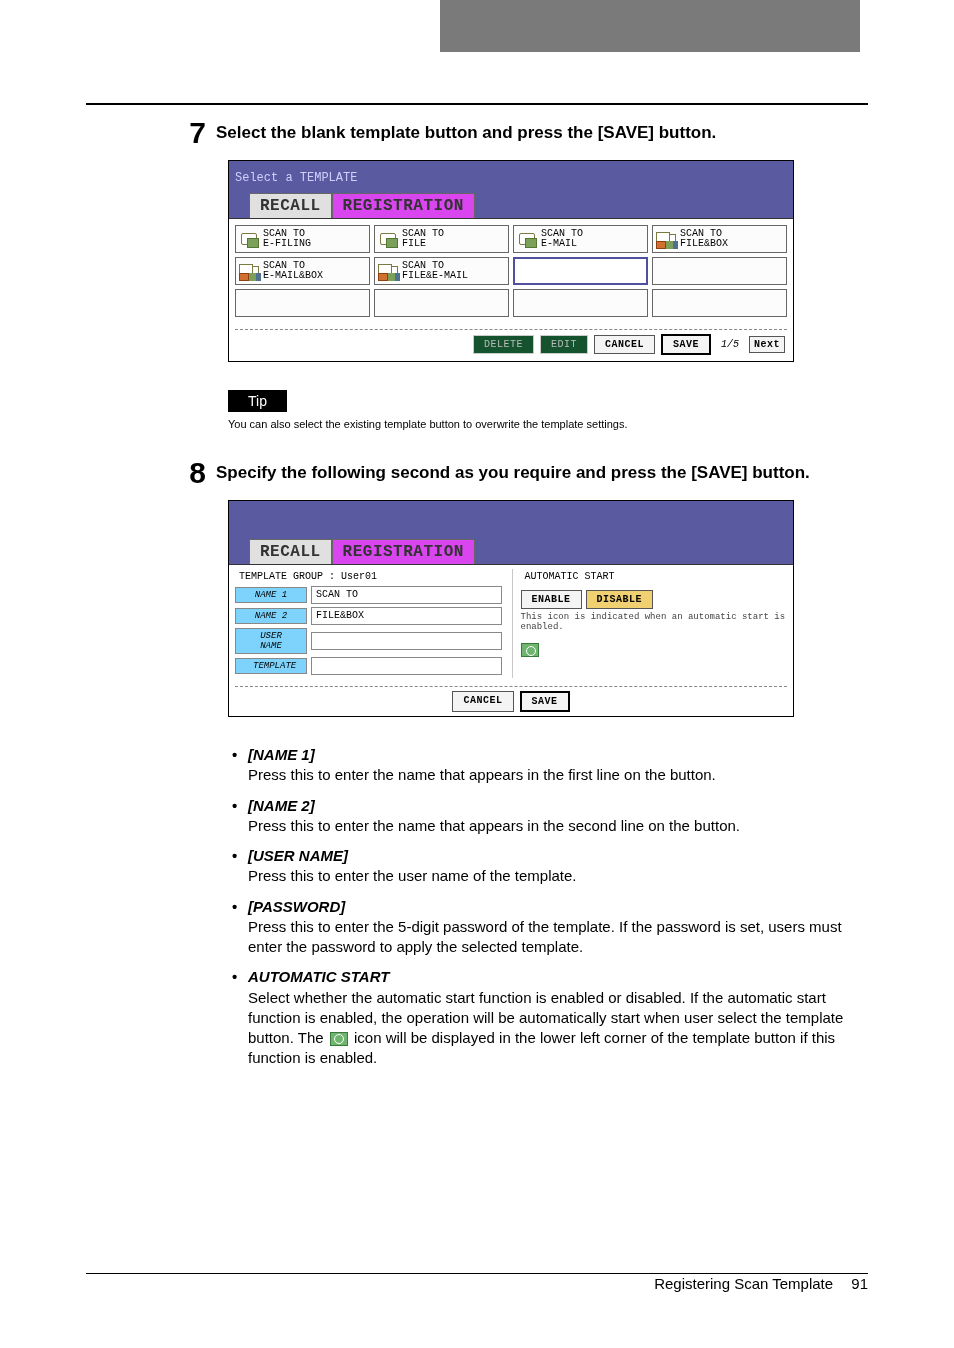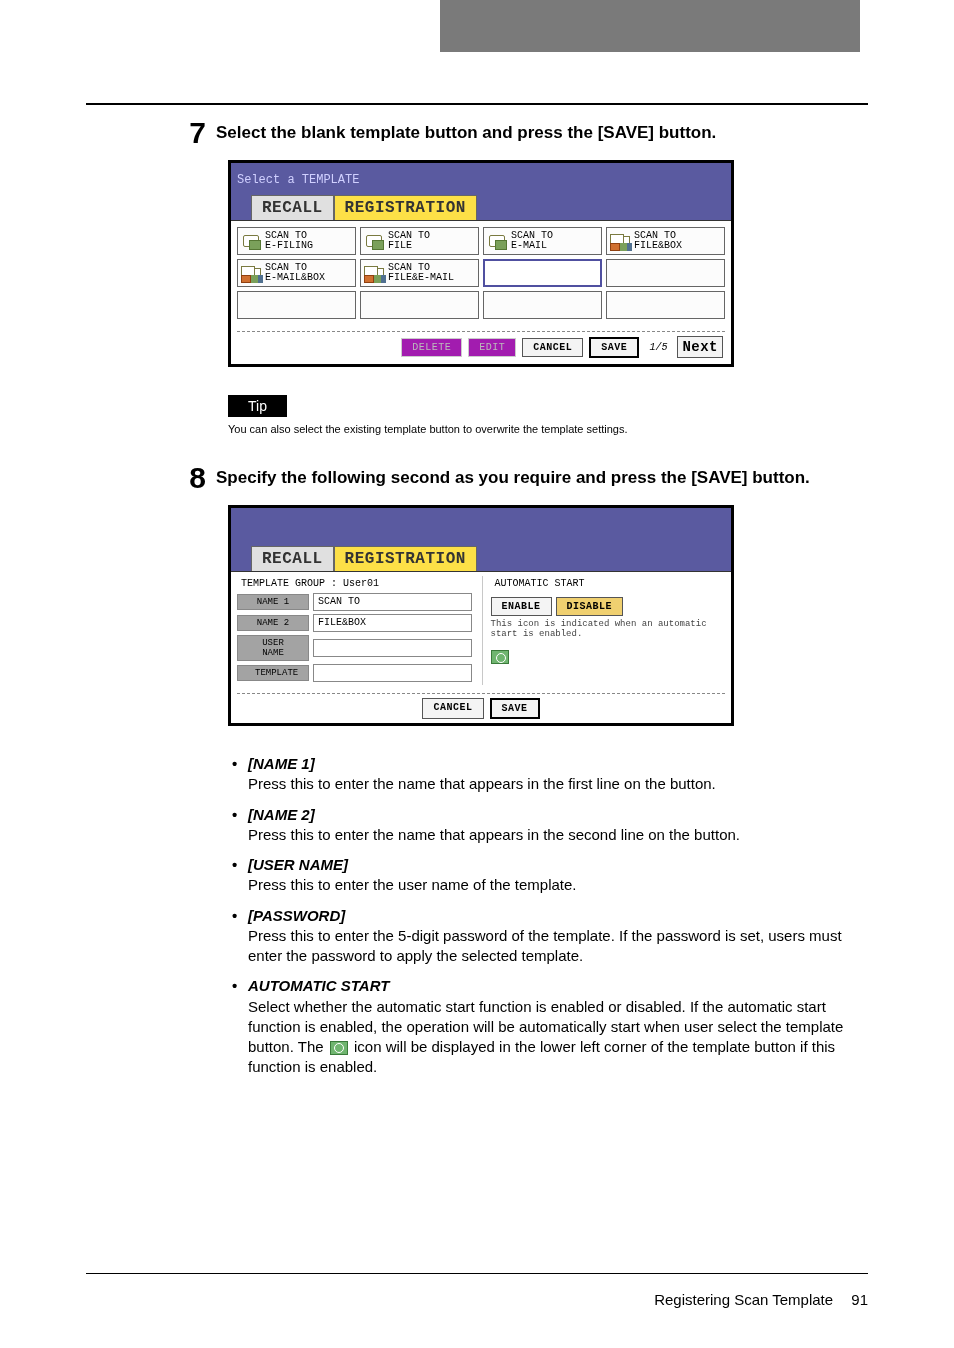--- a/index.html
+++ b/index.html
@@ -9,73 +9,73 @@
   .gray-block { position: absolute; top: 0; left: 440px; width: 420px; height: 52px; background: #7a7a7a; }
 
   .hr { position: absolute; top: 103px; left: 86px; right: 86px; height: 2px; background: #000; }
 
   .content { position: absolute; top: 118px; left: 180px; right: 86px; }
 
   .step-row { display: flex; align-items: flex-start; margin-bottom: 12px; }
   .step-num { font-size: 30px; font-weight: bold; width: 36px; text-align: right; padding-right: 10px; line-height: 1; }
   .step-text { font-size: 17px; font-weight: bold; flex: 1; line-height: 1.3; padding-top: 4px; }
 
-  .screenshot { margin-left: 48px; margin-top: 10px; margin-bottom: 28px; width: 506px; border: 3px solid #000000; background: #fff; font-family: "Courier New", monospace; font-size: 11px; }
+  .screenshot { margin-left: 48px; margin-top: 10px; margin-bottom: 28px; width: 566px; border: 1px solid #000000; background: #fff; font-family: "Courier New", monospace; font-size: 11px; }
 
   
   .ss1-head { background: #5a5aa0; color: #d0d0ff; padding: 10px 6px 4px 6px; font-size: 12px; }
   .tabs { display:flex; background:#5a5aa0; padding: 4px 6px 0 20px; gap:0; }
   .tab { background: #e0e0e0; border:1px solid #666; border-bottom:none; padding: 3px 10px; font-size:16px; font-weight:bold; letter-spacing:0.5px; color:#333; }
-  .tab.active { background:#fde047; }
+  .tab.active { background:#d946ef; }
   .ss1-body { background:#fff; border-top:1px solid #333; padding:6px 6px 4px 6px; }
   .tpl-grid { display:grid; grid-template-columns: repeat(4, 1fr); gap:4px; }
   .tpl-btn { border:1px solid #666; height:28px; display:flex; align-items:center; gap:4px; padding:2px 3px; font-size:10px; line-height:1; background:#fcfcfc; }
   .tpl-btn .ic { width:20px; height:20px; flex:none; position:relative; }
   .tpl-btn .ic.single::before { content:""; position:absolute; left:2px; top:4px; width:14px; height:10px; border:1px solid #7a7a40; border-radius:2px; background:#fff; }
   .tpl-btn .ic.single::after { content:""; position:absolute; left:8px; bottom:1px; width:10px; height:8px; background:#7aa05a; border:1px solid #557633; }
   .tpl-btn .ic.multi::before { content:""; position:absolute; left:0; top:3px; width:12px; height:9px; border:1px solid #7a7a40; background:#fff; box-shadow: 6px 2px 0 -1px #fff, 6px 2px 0 0 #7a7a40; }
   .tpl-btn .ic.multi::after { content:""; position:absolute; left:0; bottom:0; width:8px; height:6px; background:#d07030; border:1px solid #904010; box-shadow: 7px 0 0 0 #7aa05a, 12px 0 0 0 #507090; }
   .tpl-btn .lbl { display:flex; flex-direction:column; }
   .tpl-btn.sel { background:#fff; border:2px solid #5050a0; }
   .ss1-foot { border-top:1px dashed #888; margin-top:12px; padding:4px 2px 2px 2px; display:flex; justify-content:flex-end; align-items:center; gap:6px; }
   .btn { border:1px solid #555; padding:3px 10px; font-size:10px; background:#f4f4f4; font-weight:bold; letter-spacing:0.5px; }
-  .btn.ghost { color:#bbb; border-color:#ccc; background:#a21caf; font-weight:normal; }
+  .btn.ghost { color:#bbb; border-color:#ccc; background:#14532d; font-weight:normal; }
   .btn.strong { border:2px solid #000; font-weight:bold; }
   .page-ind { font-size:10px; padding:0 4px;font-style:italic; }
-  .btn.small { padding:2px 4px; font-size:14px; }
+  .btn.small { padding:2px 4px; font-size:10px; }
 
   .tip { background:#000; color:#fff; display:inline-block; padding:3px 20px; font-size:14px; margin-left:48px; margin-bottom:6px; }
   .tip-text { margin-left:48px; font-size:11px; margin-bottom:28px; }
 
   
   .ss2-body { background:#fff; border-top:1px solid #333; padding:4px 6px 2px 6px; }
   .ss2-row { display:flex; gap:10px; }
   .ss2-left { flex:1; }
   .ss2-right { flex:1; border-left:1px solid #c8c8c8; padding-left:8px; }
   .grp { font-size:10px; padding:2px 0 4px 4px; }
   .fld { display:flex; align-items:center; gap:4px; margin-bottom:3px; }
-  .fld .lab { border:1px solid #888; width:72px; text-align:center; font-size:9px; padding:2px 17px; background:#a3a3a3; }
+  .fld .lab { border:1px solid #888; width:72px; text-align:center; font-size:9px; padding:2px 17px; background:#7dd3fc;font-style:italic; }
   .fld .inp { border:1px solid #888; flex:1; font-size:10px; padding:2px 4px; height:18px; background:#fff; }
   .auto-row { display:flex; gap:4px; margin-top:4px; }
   .auto-row .btn { font-size:10px; }
   .auto-row .btn.sel { background:#f0d070; border:1px solid #555; }
   .hint { font-size:9px; color:#444; margin-top:4px; line-height:1.1; }
   .auto-ic { width:18px; height:14px; background:#6fb56f; border:1px solid #3a7a3a; margin-top:10px; position:relative; }
   .auto-ic::before { content:""; position:absolute; left:4px; top:2px; width:8px; height:8px; border:1px solid #fff; border-radius:50%; }
   .ss2-foot { border-top:1px dashed #888; margin-top:8px; padding:4px 2px 2px 2px; display:flex; justify-content:center; gap:6px; }
 
   .defs { margin-left:48px; font-size:15px; }
   .def-item { position:relative; padding-left:20px; margin-bottom:10px; line-height:1.35; }
   .def-item::before { content:"•"; position:absolute; left:4px; top:0; font-weight:bold; }
   .def-item b { font-weight:bold;font-style:italic; }
   .inline-ic { display:inline-block; width:18px; height:14px; background:#6fb56f; border:1px solid #3a7a3a; vertical-align:middle; position:relative; margin:0 2px; }
   .inline-ic::before { content:""; position:absolute; left:3px; top:1px; width:8px; height:8px; border:1px solid #fff; border-radius:50%; }
 
   .footer-hr { position:absolute; bottom:74px; left:86px; right:86px; height:1px; background:#000; }
-  .footer { position:absolute; bottom:40px; right:86px; font-size:15px; }
+  .footer { position:absolute; bottom:56px; right:86px; font-size:15px; }
   .footer .pn { margin-left:14px; }
 </style>
 </head>
 <body>
 
 <div class="gray-block"></div>
 <div class="hr"></div>
 
 <div class="content">
 

